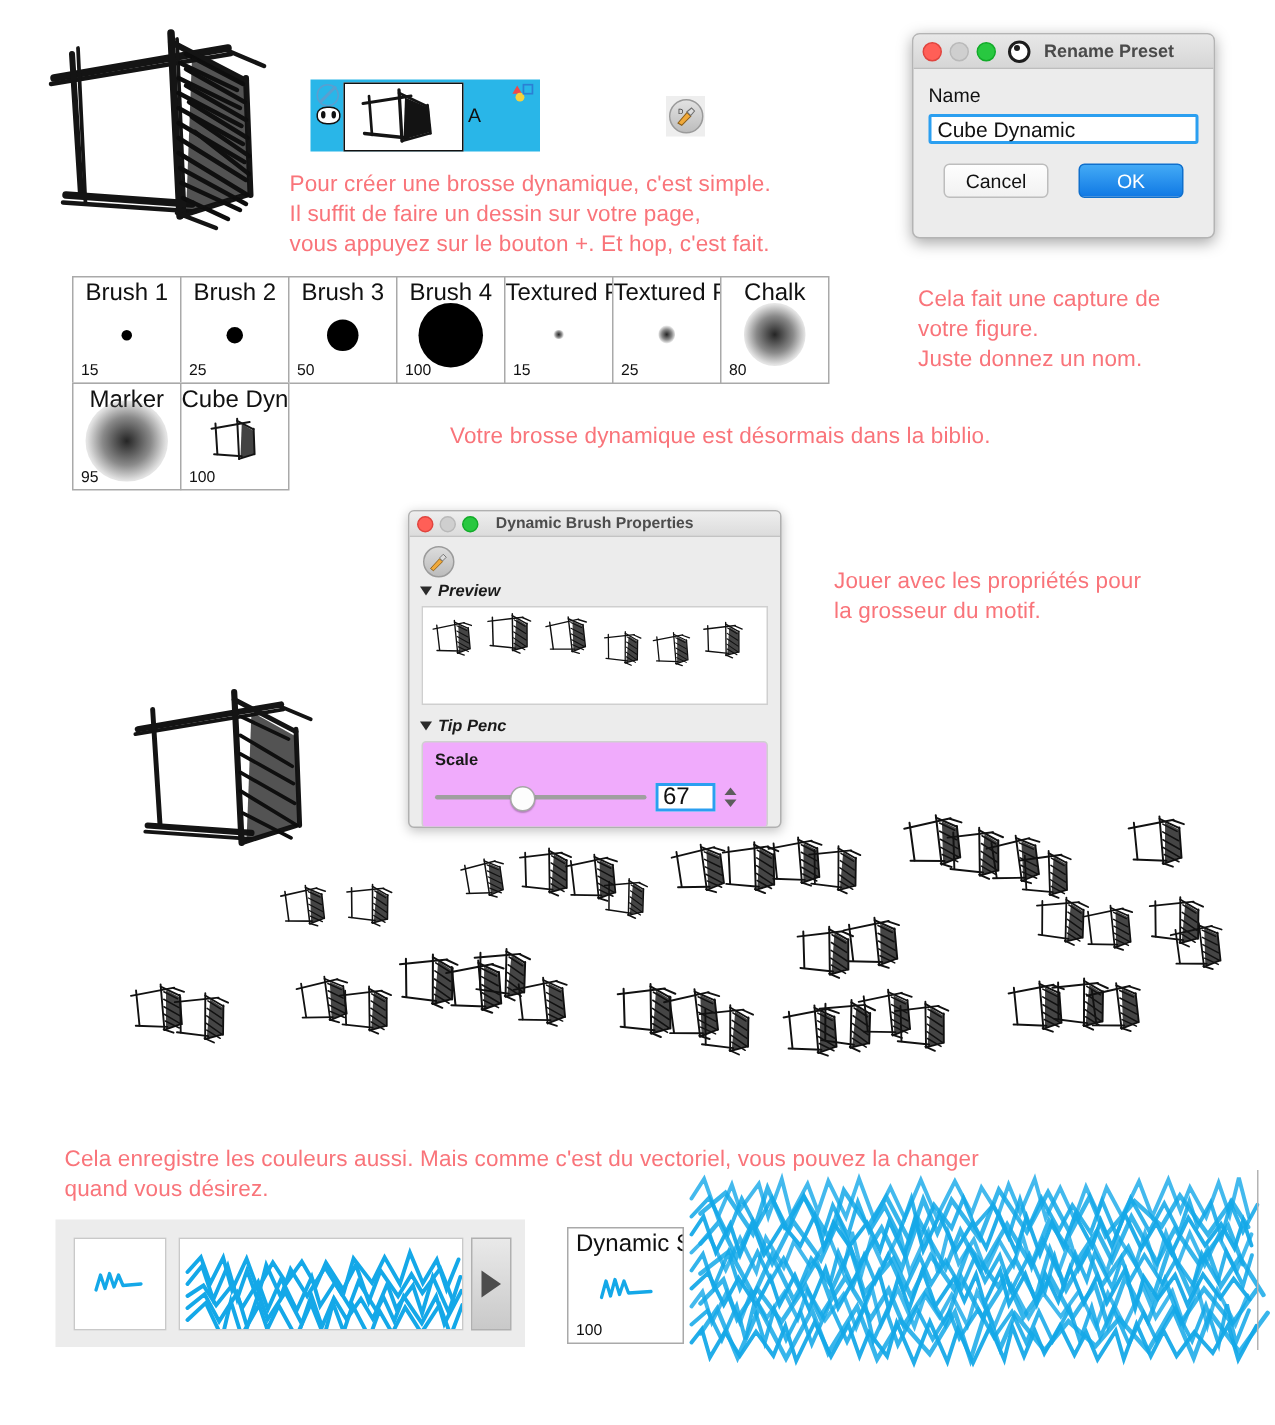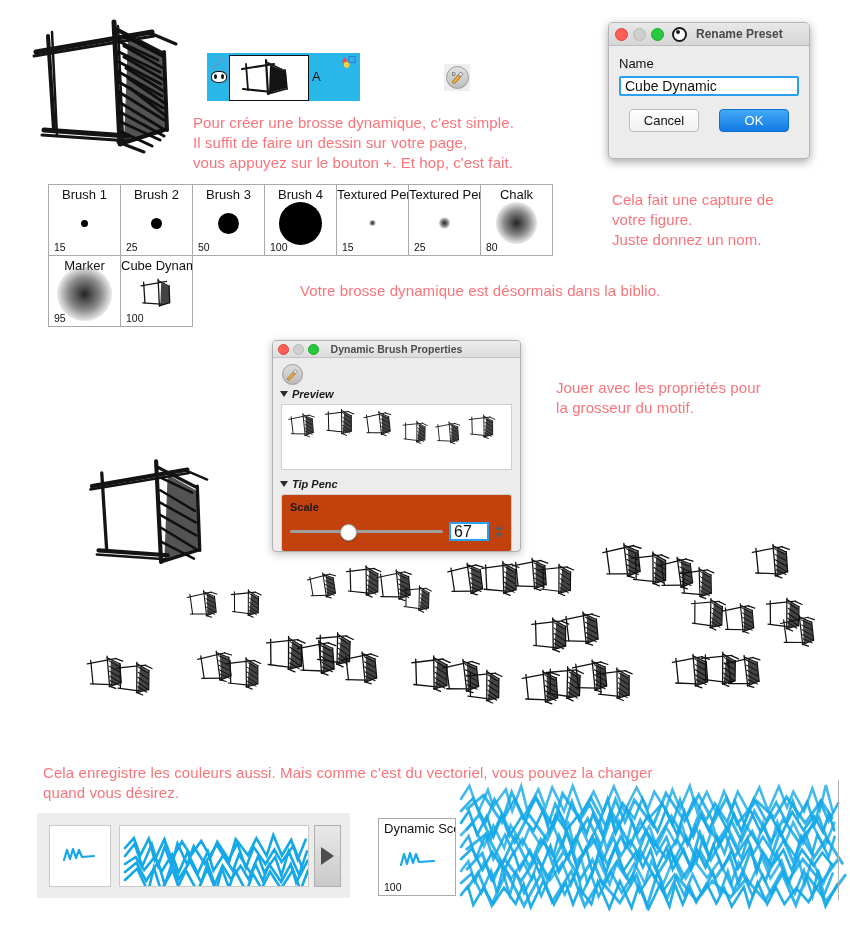--- a/index.html
+++ b/index.html
@@ -55,21 +55,21 @@
       display:flex;align-items:center;justify-content:center;}
   .round-brush{width:21px;height:21px;border-radius:50%;
       background:linear-gradient(#e2e2e2,#bdbdbd);border:1px solid #9a9a9a;
       display:flex;align-items:center;justify-content:center;}
 
   
   #brush-library{left:48px;top:184px;}
   .brush-row{display:flex;}
   .brush-cell{width:73px;height:72px;border:1px solid #a9a9a9;margin-right:-1px;margin-bottom:-1px;
       background:#fff;position:relative;box-sizing:border-box;}
-  .bc-title{position:absolute;top:2px;left:0;right:0;text-align:center;font-size:13px;
+  .bc-title{position:absolute;top:2px;left:0;right:0;text-align:center;font-size:16px;
       color:#111;white-space:nowrap;overflow:hidden;}
   .bc-size{position:absolute;bottom:2px;left:5px;font-size:10.5px;color:#111;}
   .bc-art{position:absolute;left:0;right:0;top:18px;height:40px;
       display:flex;align-items:center;justify-content:center;}
   .dot{border-radius:50%;background:#000;}
   .soft{border-radius:50%;}
 
   
   #dbp{left:272px;top:340px;width:247px;height:210px;background:#ececec;
       border:1px solid #b0b0b0;border-radius:4px;box-shadow:0 2px 8px rgba(0,0,0,.25);overflow:hidden;}
@@ -77,22 +77,22 @@
       border-bottom:1px solid #c3c3c3;display:flex;align-items:center;padding:0 5px;position:relative;}
   .tl-s{width:9px;height:9px;border-radius:50%;margin-right:4px;}
   #dbp-title{position:absolute;left:0;right:0;text-align:center;font-size:10.5px;
       font-weight:bold;color:#4d4d4d;}
   #dbp-body{padding:4px 8px;}
   .disclosure{display:flex;align-items:center;gap:5px;margin:3px 0 4px 0;}
   .tri{width:0;height:0;border-left:6px solid #2b2b2b;border-top:4px solid transparent;
        border-bottom:4px solid transparent;transform:rotate(90deg);}
   .sec-title{font-size:11px;font-weight:bold;color:#1a1a1a;font-style:italic;}
   #preview-box{height:64px;background:#fff;border:1px solid #cfcfcf;position:relative;overflow:hidden;}
-  #tipsize-group{background:#c2410c;border:1px solid #d0d0d0;border-radius:3px;
-      margin-top:3px;padding:6px 8px 10px 8px;}
+  #tipsize-group{background:#f0abfc;border:1px solid #d0d0d0;border-radius:3px;
+      margin-top:3px;padding:6px 20px 10px 8px;}
   #scale-label{font-size:11px;font-weight:bold;color:#1a1a1a;margin-bottom:9px;}
   #slider-row{display:flex;align-items:center;gap:6px;}
   #slider-track{position:relative;flex:1;height:3px;background:#9f9f9f;border-radius:2px;}
   #slider-knob{position:absolute;left:50px;top:-6px;width:15px;height:15px;border-radius:50%;
       background:#fdfdfd;border:1px solid #a7a7a7;box-shadow:0 1px 1px rgba(0,0,0,.25);}
   #scale-value{width:40px;height:19px;box-sizing:border-box;border:2px solid #2b9ff0;
       background:#fff;font-size:16px;padding:0 3px;color:#111;line-height:15px;
       font-family:"Liberation Sans",sans-serif;}
   #stepper{display:flex;flex-direction:column;gap:3px;}
   .step-up,.step-dn{width:0;height:0;border-left:4px solid transparent;border-right:4px solid transparent;}

